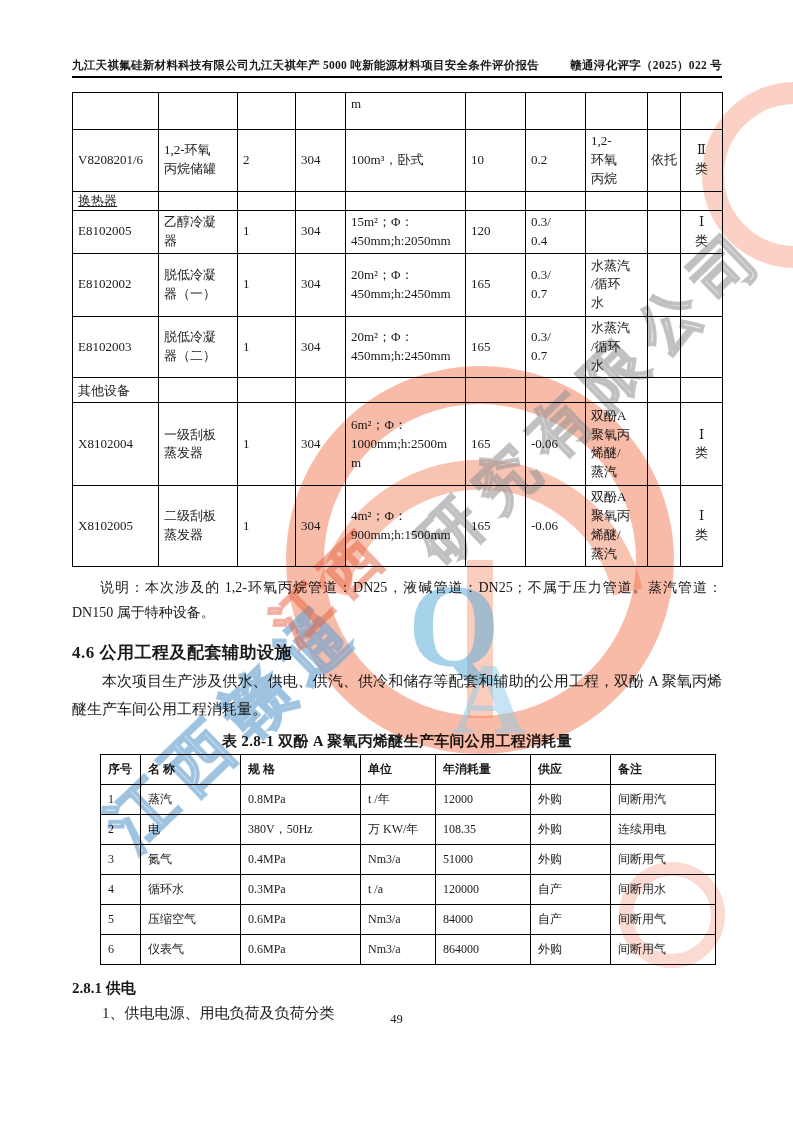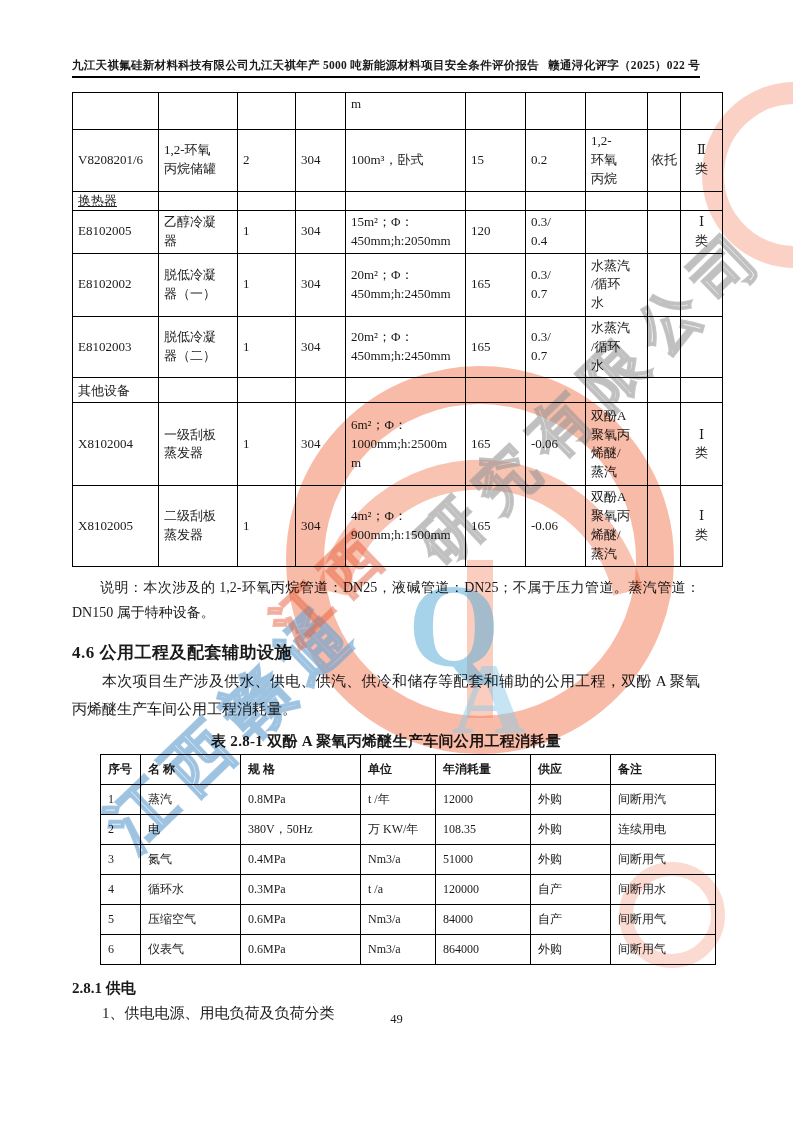--- a/index.html
+++ b/index.html
@@ -2,21 +2,21 @@
 <html><head>
 <meta charset="utf-8">
 <style>
   html,body{margin:0;padding:0;}
   body{
     width:793px;height:1122px;position:relative;overflow:hidden;
     background:#ffffff;
     font-family:"Liberation Serif","DejaVu Serif",serif;
     color:#1a1a1a;
   }
-  .page{position:relative;width:793px;height:1122px;padding:58px 93px 0 72px;box-sizing:border-box;}
+  .page{position:relative;width:793px;height:1122px;padding:58px 71px 0 72px;box-sizing:border-box;}
   
   .doc-header{
     display:flex;justify-content:space-between;align-items:flex-end;
     font-size:11.5px;font-weight:bold;letter-spacing:.3px;
     border-bottom:2px solid #000;padding-bottom:3px;
   }
   .doc-header .hl{max-width:500px;}
   
   table{border-collapse:collapse;}
   .t1{table-layout:fixed;width:650px;font-size:13px;margin-top:14px;}
@@ -97,21 +97,21 @@
           <td></td>
           <td></td>
         </tr>
         <tr>
           <td>V8208201/6</td>
           <td>1,2-环氧
 丙烷储罐</td>
           <td>2</td>
           <td>304</td>
           <td>100m³，卧式</td>
-          <td>15</td>
+          <td>10</td>
           <td>0.2</td>
           <td>1,2-
 环氧
 丙烷</td>
           <td>依托</td>
           <td>Ⅱ
 类</td>
         </tr>
         <tr>
           <td>换热器</td>

